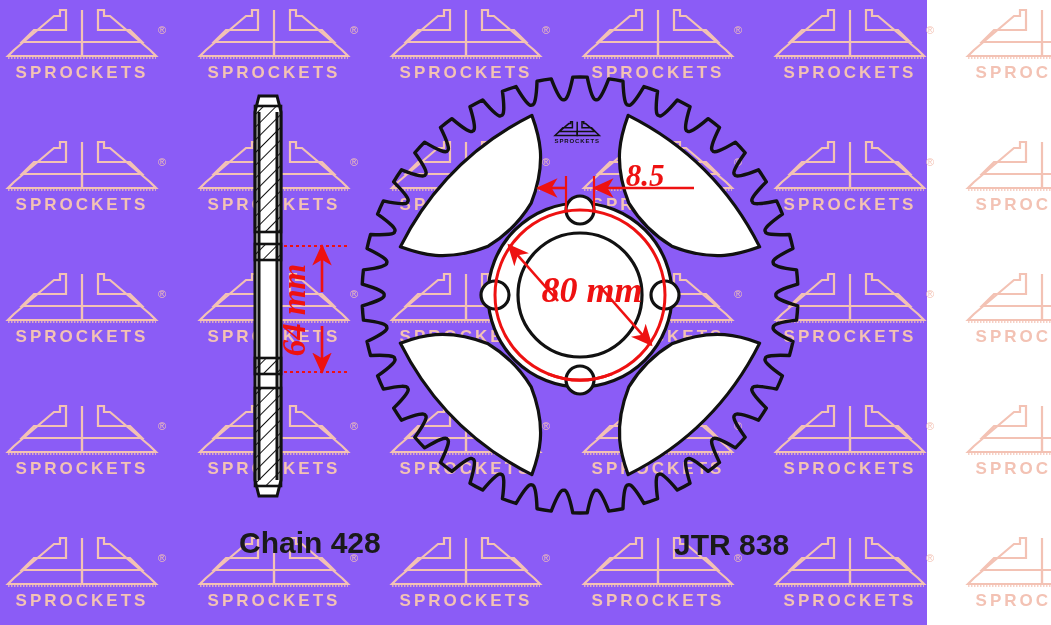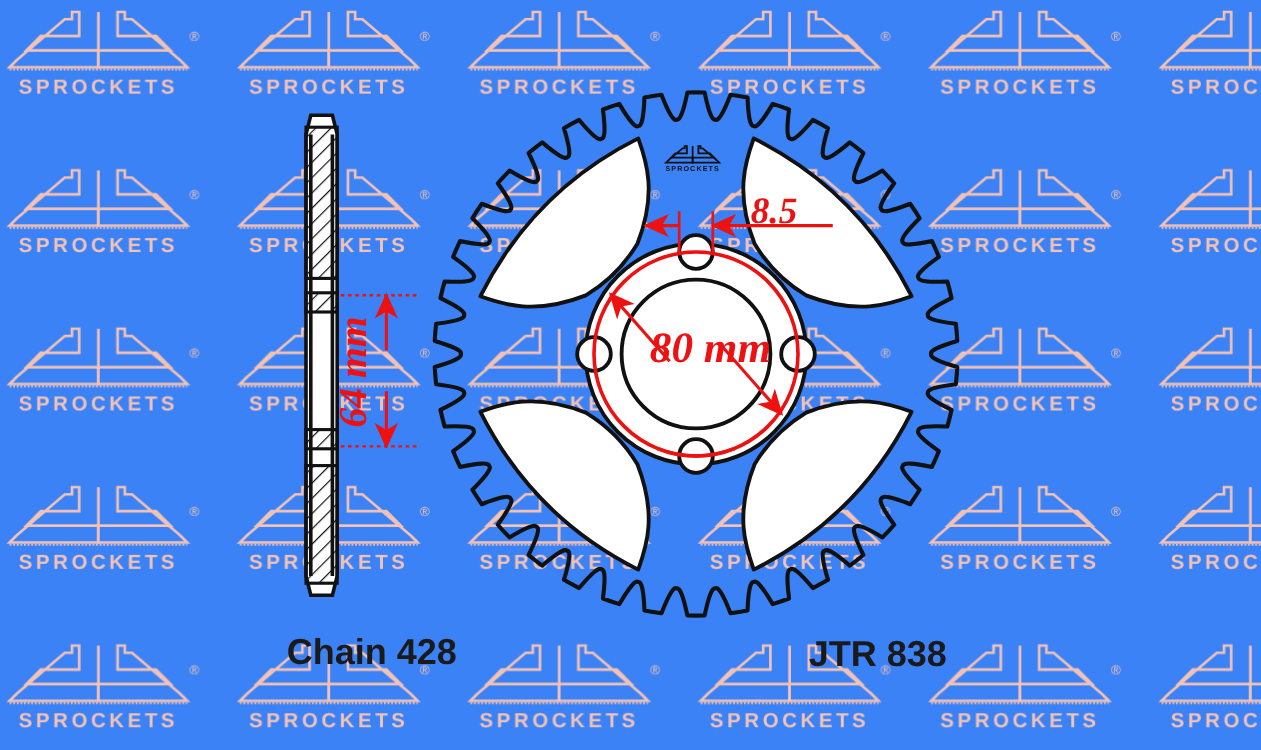--- a/index.html
+++ b/index.html
@@ -9,23 +9,23 @@
   }
   body {
     width: 1051px;
     height: 625px;
     overflow: hidden;
     font-family: "Liberation Sans", sans-serif;
     position: relative;
   }
   #stage {
     position: relative;
-    width: 1051px;
+    width: 927px;
     height: 625px;
-    background: #3b82f6;
+    background: #8b5cf6;
   }
   #stage svg.layer {
     position: absolute;
     top: 0;
     left: 0;
     width: 1051px;
     height: 625px;
   }
   #watermark-layer { z-index: 1; }
   #drawing-layer  { z-index: 2; }

